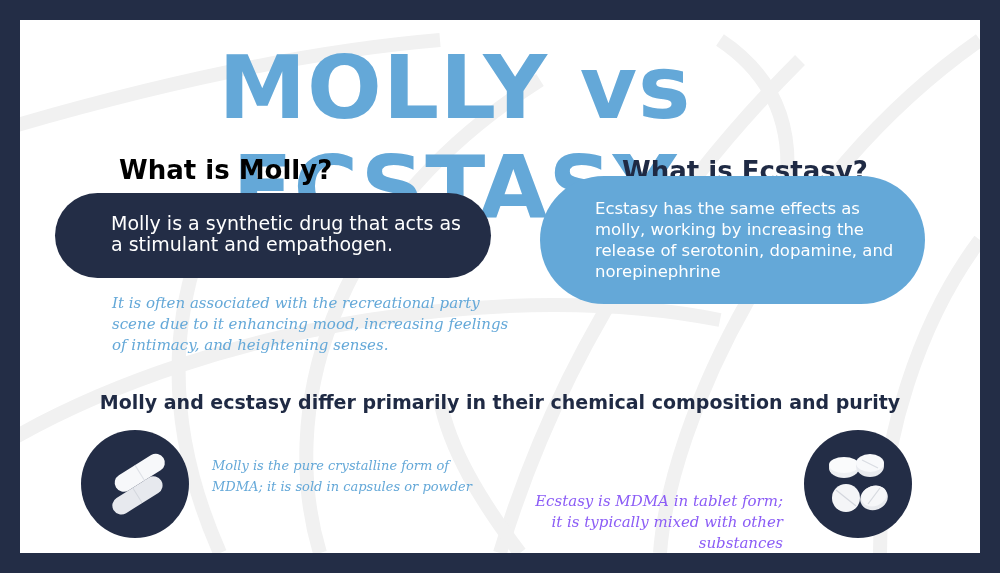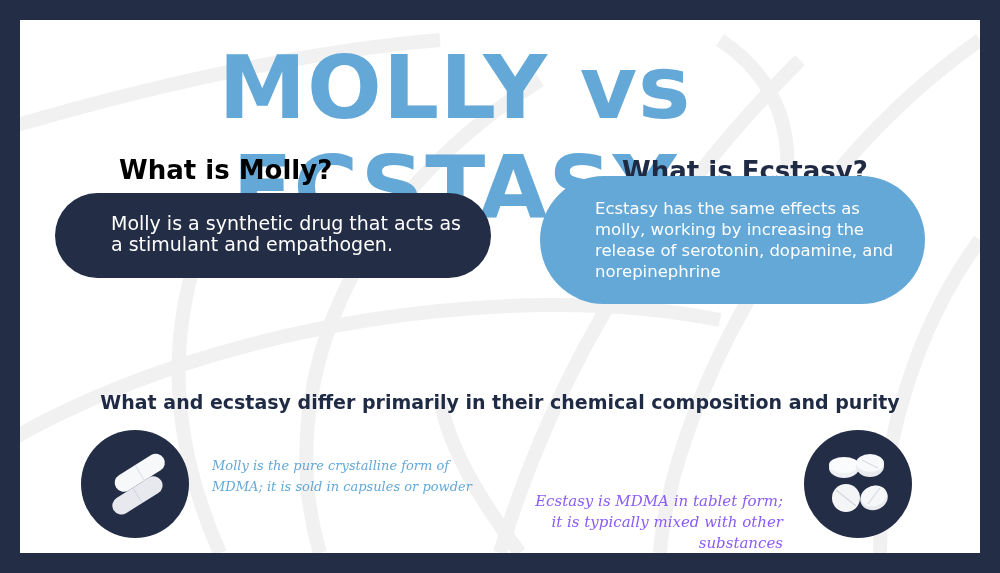--- a/index.html
+++ b/index.html
@@ -43,22 +43,23 @@
   <h2 class="h-right">What is Ecstasy?</h2>
 
   <div class="pill-dark">
     <span>Molly is a synthetic drug that acts as a stimulant and empathogen.</span>
   </div>
 
   <div class="pill-blue">
     <span>Ecstasy has the same effects as molly, working by increasing the release of serotonin, dopamine, and norepinephrine</span>
   </div>
 
+  <div class="italic-note">It is often associated with the recreational party scene due to it enhancing mood, increasing feelings of intimacy, and heightening senses.</div>
 
-  <div class="subhead">What and ecstasy differ primarily in their chemical composition and purity</div>
+  <div class="subhead">Molly and ecstasy differ primarily in their chemical composition and purity</div>
 
   <div class="circle c-left">
     <svg width="108" height="108" viewBox="0 0 108 108">
       <g transform="rotate(-32 54 54)">
         <rect x="22" y="56" width="56" height="18" rx="9" fill="#e7e9ee"></rect>
         <rect x="36" y="38" width="56" height="18" rx="9" fill="#f7f8fa"></rect>
         <line x1="64" y1="38" x2="64" y2="56" stroke="#dde0e6" stroke-width="1"></line>
         <line x1="50" y1="56" x2="50" y2="74" stroke="#d3d6dd" stroke-width="1"></line>
       </g>
     </svg>

